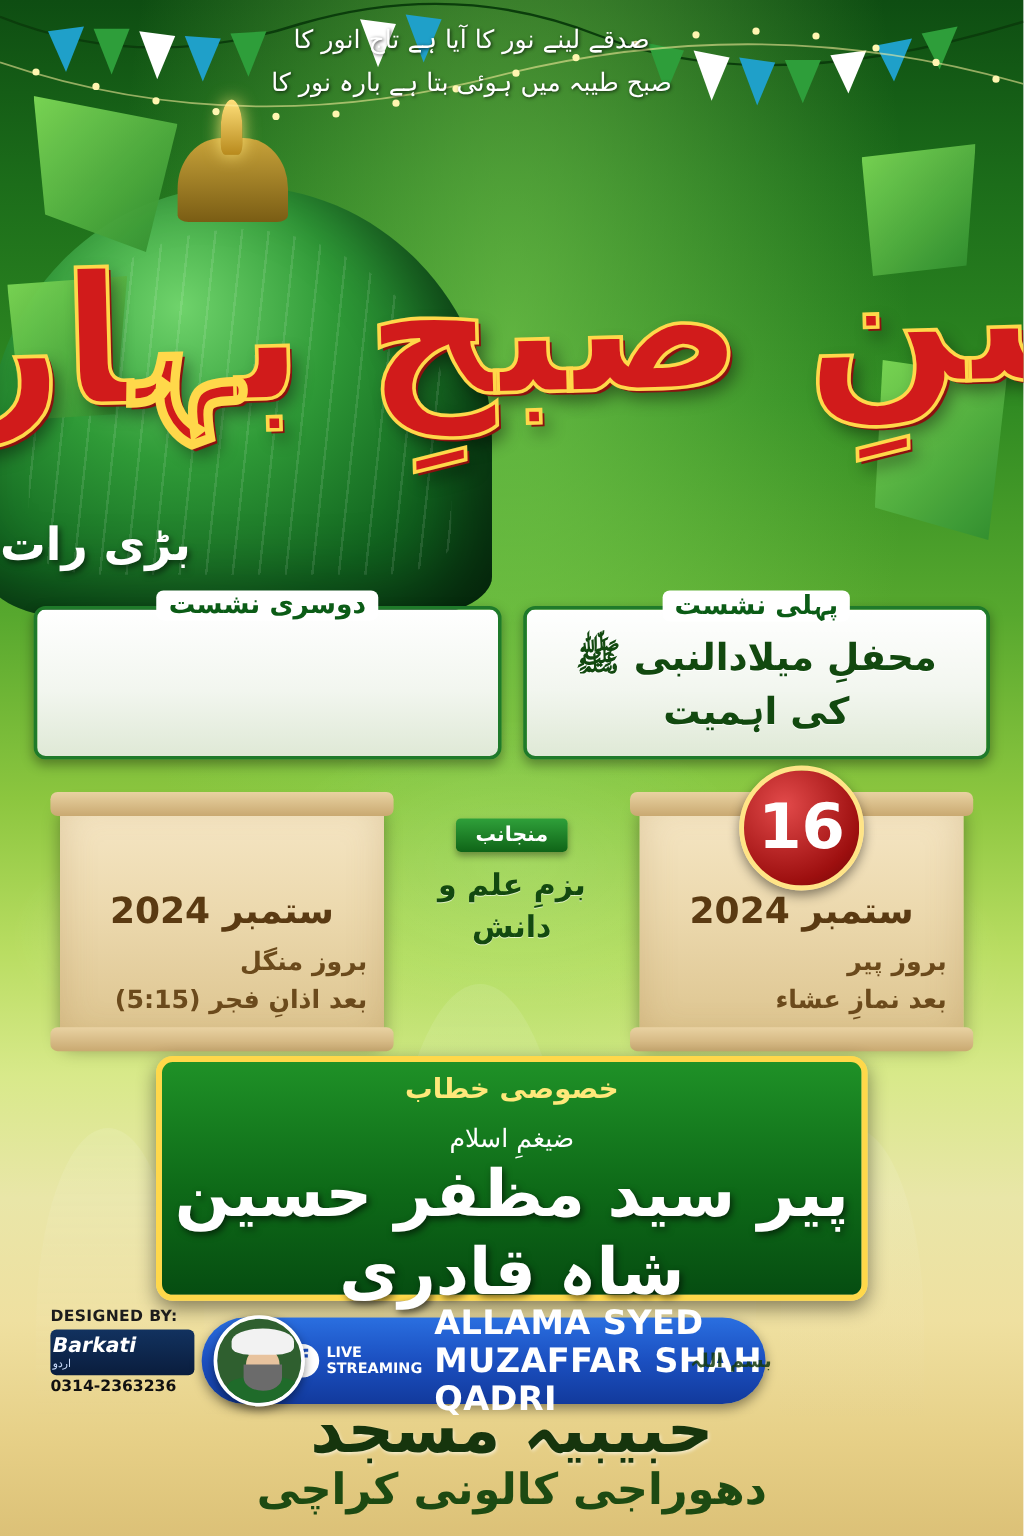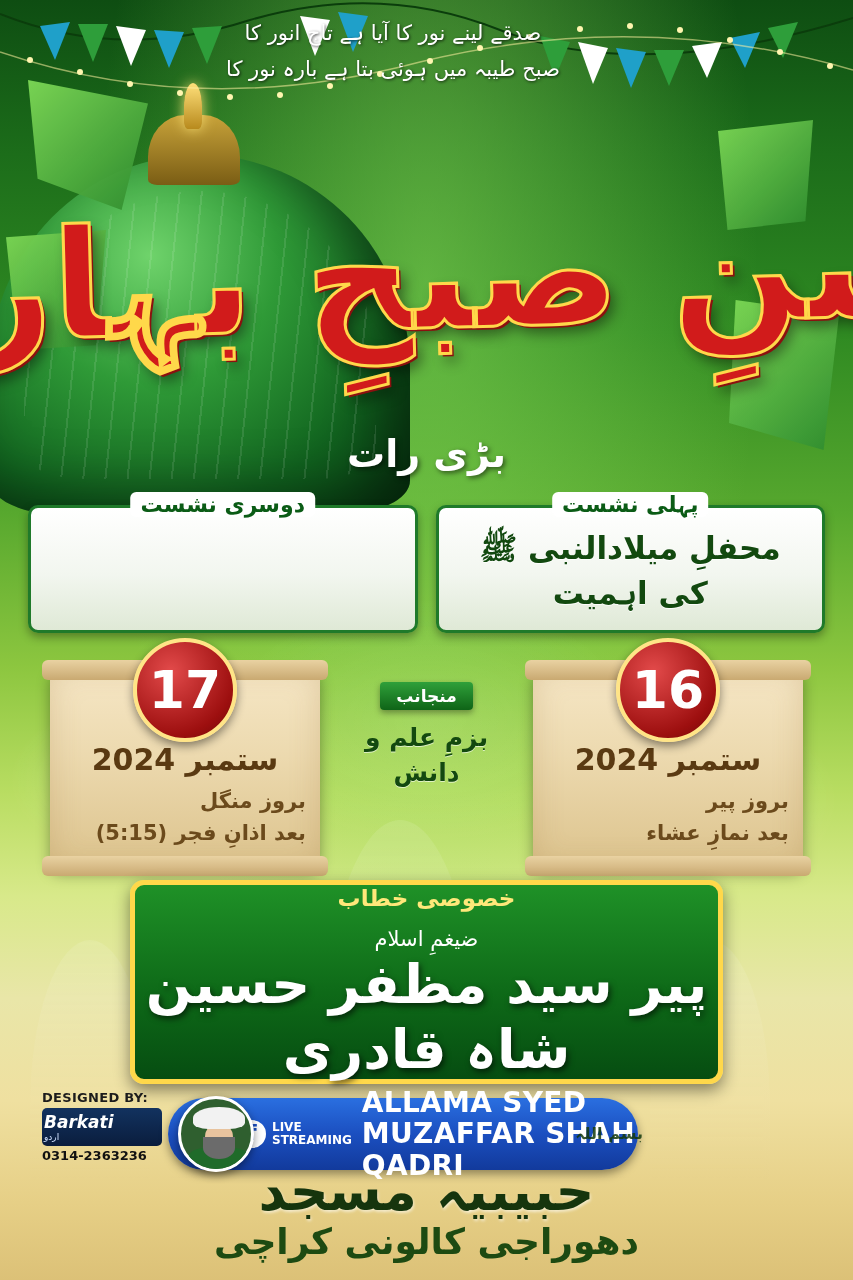--- a/index.html
+++ b/index.html
@@ -93,21 +93,21 @@
     transform: rotate(-1.5deg);
   }
   .topverse {
     position: absolute; right: 250px; top: 16px; width: 420px;
     direction: rtl; text-align: center;
     color: #ffffff; font-size: 21px; line-height: 1.7;
     text-shadow: 1px 1px 3px rgba(0,0,0,.7);
   }
   .subtitle {
     position: absolute; left: 0; right: 0; top: 432px;
-    text-align: center; direction: rtl;
+    text-align: left; direction: rtl;
     color: #ffffff; font-size: 38px; font-weight: bold;
     text-shadow: 2px 2px 5px rgba(0,0,0,.55);
   }
 
   
   .sessions {
     position: absolute; left: 28px; right: 28px; top: 505px;
     display: flex; flex-direction: row-reverse; gap: 18px;
   }
   .session {
@@ -175,21 +175,21 @@
   }
 
   
   .speaker {
     position: absolute; left: 130px; right: 130px; top: 880px; height: 204px;
     background: linear-gradient(180deg,#1f9127 0%, #0e6a18 55%, #064d11 100%);
     border: 5px solid #ffd84a;
     border-radius: 14px;
     box-shadow: 0 6px 16px rgba(0,0,0,.45);
     direction: rtl; text-align: center;
-    padding-top: 0;
+    padding-top: 10px;
   }
   .speaker .khitab { color: #ffe87a; font-size: 23px; font-weight: bold; }
   .speaker .titleline { color: #ffffff; font-size: 21px; margin-top: 16px; }
   .speaker .name {
     color: #ffffff; font-size: 54px; font-weight: bold; line-height: 1.2; margin-top: 2px;
     text-shadow: 2px 3px 6px rgba(0,0,0,.6);
   }
 
   
   .designed {
@@ -346,21 +346,20 @@
       <div class="sline">بروز پیر</div>
       <div class="sline">بعد نمازِ عشاء</div>
     </div>
 
     <div class="centre-tag">
       <div class="ribbon">منجانب</div>
       <div class="ct">بزمِ علم و دانش</div>
     </div>
 
     <div class="scroll left">
-      <div class="daybadge">17</div>
       <div class="mline">ستمبر 2024</div>
       <div class="sline">بروز منگل</div>
       <div class="sline">بعد اذانِ فجر (5:15)</div>
     </div>
   </div>
 
   <div class="speaker">
     <div class="khitab">خصوصی خطاب</div>
     <div class="titleline">ضیغمِ اسلام</div>
     <div class="name">پیر سید مظفر حسین شاہ قادری</div>

